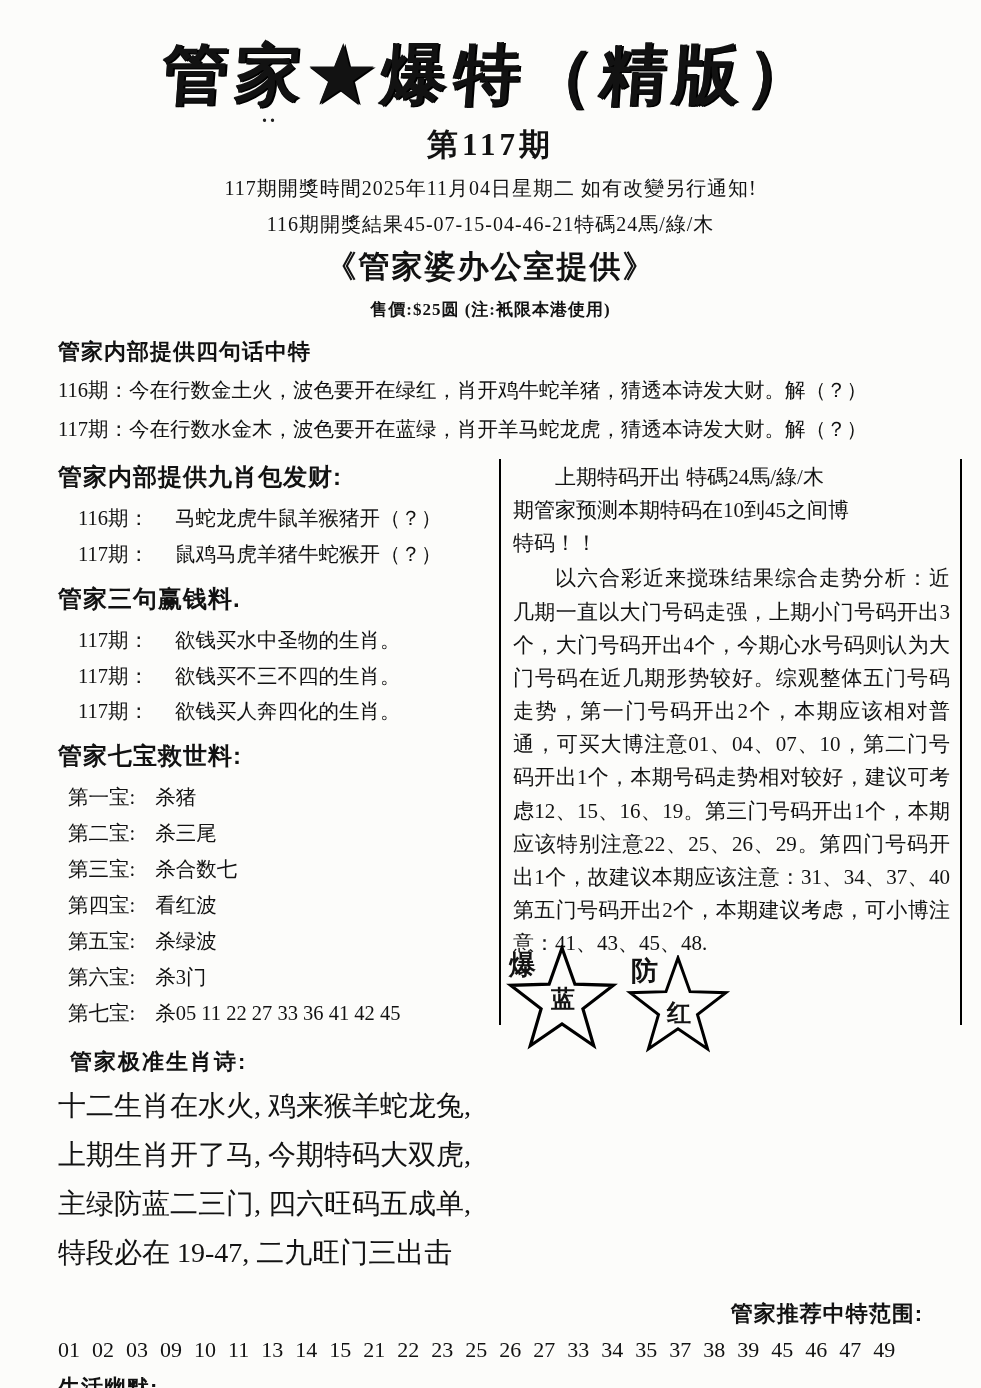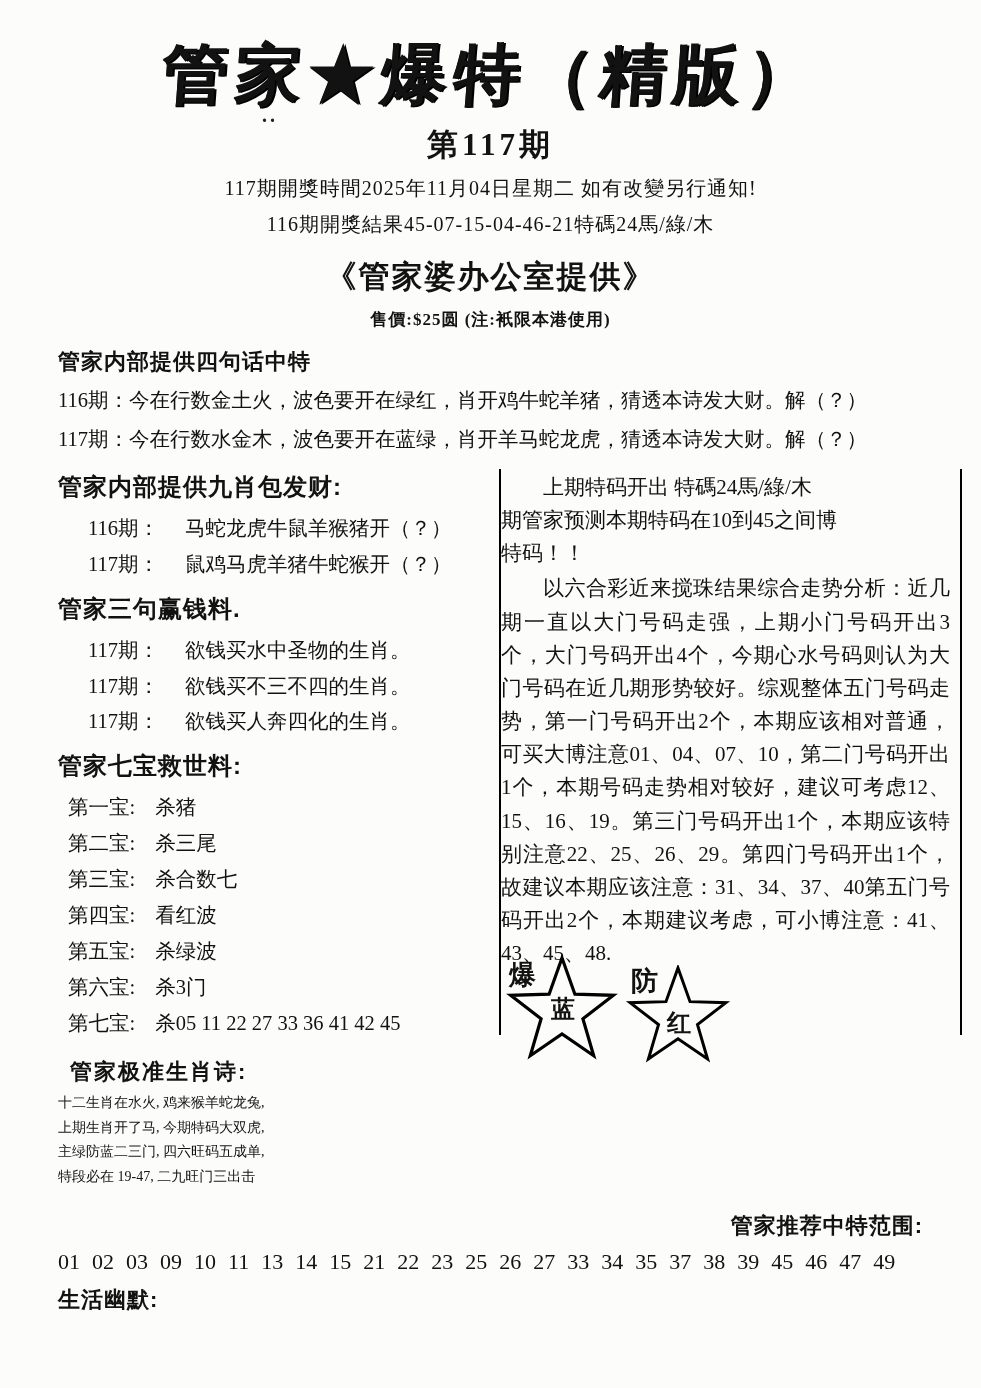--- a/index.html
+++ b/index.html
@@ -22,48 +22,48 @@
     transform:skewX(-4deg);
     text-shadow:2px 1px 0 #000, 0 1px 0 #000;
     white-space:nowrap;
   }
   .artifact-dots{
     position:absolute;left:262px;top:104px;
     font-size:20px;font-weight:bold;letter-spacing:3px;color:#222;
   }
   .issue-no{font-size:31px;font-weight:600;margin-top:4px;letter-spacing:4px;}
   .hline{font-size:20px;font-weight:400;margin-top:9px;letter-spacing:1px;}
-  .provider{font-size:31px;font-weight:700;margin-top:18px;letter-spacing:2px;}
+  .provider{font-size:31px;font-weight:700;margin-top:8px;letter-spacing:2px;}
   .price{font-size:17px;font-weight:700;margin-top:10px;letter-spacing:1px;}
   .body-wrap{padding:0 58px;}
   .sec-heading{
     font-family:"Liberation Sans","DejaVu Sans",sans-serif;
     font-weight:bold;font-size:22px;margin:16px 0 4px;letter-spacing:1px;
   }
   .four-lines div{font-size:20.5px;line-height:1.9;white-space:nowrap;}
   .columns{display:flex;align-items:flex-start;margin-top:2px;gap:46px;}
   .left-col{width:395px;flex:none;}
   .right-col{
     width:463px;flex:none;box-sizing:border-box;
     border-left:2px solid #000;border-right:2px solid #000;
     height:566px;margin-top:8px;position:relative;
-    padding:2px 10px 0 0;
+    padding:2px 10px 0 12px;
   }
   .big-heading{
     font-family:"Liberation Sans","DejaVu Sans",sans-serif;
     font-weight:bold;font-size:24px;margin:10px 0 8px;letter-spacing:1px;
   }
   .row{display:flex;font-size:20.5px;line-height:1.75;}
-  .row .lbl{flex:none;margin-right:26px;margin-left:30px;}
+  .row .lbl{flex:none;margin-right:26px;margin-left:20px;}
   .treasure .lbl{margin-right:20px;margin-left:10px;}
   .poem-heading{
     font-family:Liberation Sans, sans-serif;
     font-weight:bold;font-size:22px;margin:16px 0 4px 12px;letter-spacing:2px;
   }
-  .poem div{font-size:14px;line-height:1.75;white-space:nowrap;}
+  .poem div{font-size:28px;line-height:1.75;white-space:nowrap;}
   .analysis{font-size:21px;line-height:1.58;text-align:justify;}
   .analysis .ind{text-indent:2em;}
   .analysis .p2{text-indent:2em;margin-top:2px;}
   .stars{position:absolute;left:0;top:482px;width:100%;height:130px;}
   .star{position:absolute;}
   .star svg{display:block;}
   .star-inside{
     position:absolute;font-size:24px;font-weight:bold;
     font-family:"Liberation Sans","DejaVu Sans",sans-serif;
   }

